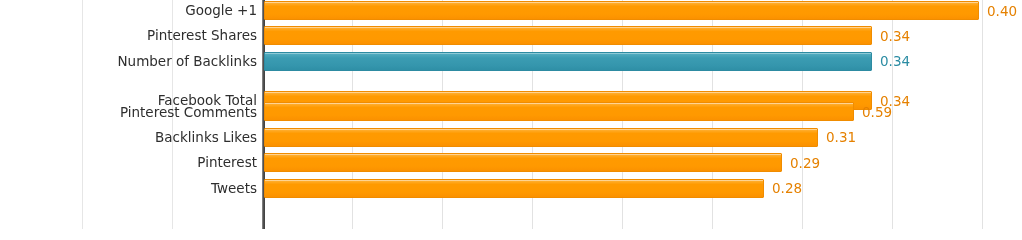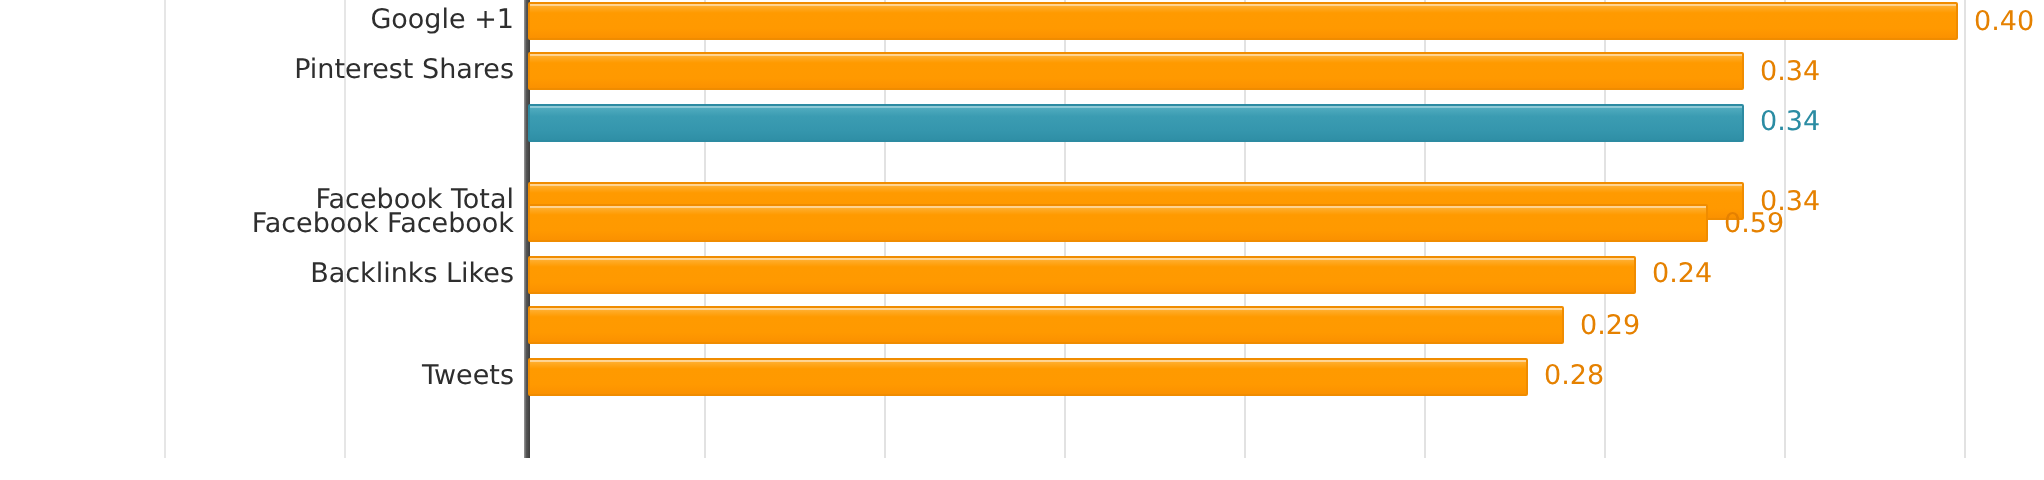--- a/index.html
+++ b/index.html
@@ -153,51 +153,53 @@
 
     <div class="row" style="top:23.2px">
       <div class="cat-label">Pinterest Shares</div>
       <div class="bar-wrap" style="left:264px;width:608px">
         <div class="bar orange" style="width:608px"></div>
       </div>
       <div class="val-label orange" style="left:880px">0.34</div>
     </div>
 
     <div class="row" style="top:48.6px">
+      <div class="cat-label">Number of Backlinks</div>
       <div class="bar-wrap" style="left:264px;width:608px">
         <div class="bar teal" style="width:608px"></div>
       </div>
       <div class="val-label teal" style="left:880px">0.34</div>
     </div>
 
     <div class="row" style="top:88px">
       <div class="cat-label">Facebook Total</div>
       <div class="bar-wrap" style="left:264px;width:608px">
         <div class="bar orange" style="width:608px"></div>
       </div>
       <div class="val-label orange" style="left:880px">0.34</div>
     </div>
 
     <div class="row" style="top:99.4px">
-      <div class="cat-label">Facebook Facebook</div>
+      <div class="cat-label">Pinterest Comments</div>
       <div class="bar-wrap" style="left:264px;width:590px">
         <div class="bar orange" style="width:590px"></div>
       </div>
       <div class="val-label orange" style="left:862px">0.59</div>
     </div>
 
     <div class="row" style="top:124.8px">
       <div class="cat-label">Backlinks Likes</div>
       <div class="bar-wrap" style="left:264px;width:554px">
         <div class="bar orange" style="width:554px"></div>
       </div>
-      <div class="val-label orange" style="left:826px">0.24</div>
+      <div class="val-label orange" style="left:826px">0.31</div>
     </div>
 
     <div class="row" style="top:150.2px">
+      <div class="cat-label">Pinterest</div>
       <div class="bar-wrap" style="left:264px;width:518px">
         <div class="bar orange" style="width:518px"></div>
       </div>
       <div class="val-label orange" style="left:790px">0.29</div>
     </div>
 
     <div class="row" style="top:175.6px">
       <div class="cat-label">Tweets</div>
       <div class="bar-wrap" style="left:264px;width:500px">
         <div class="bar orange" style="width:500px"></div>

